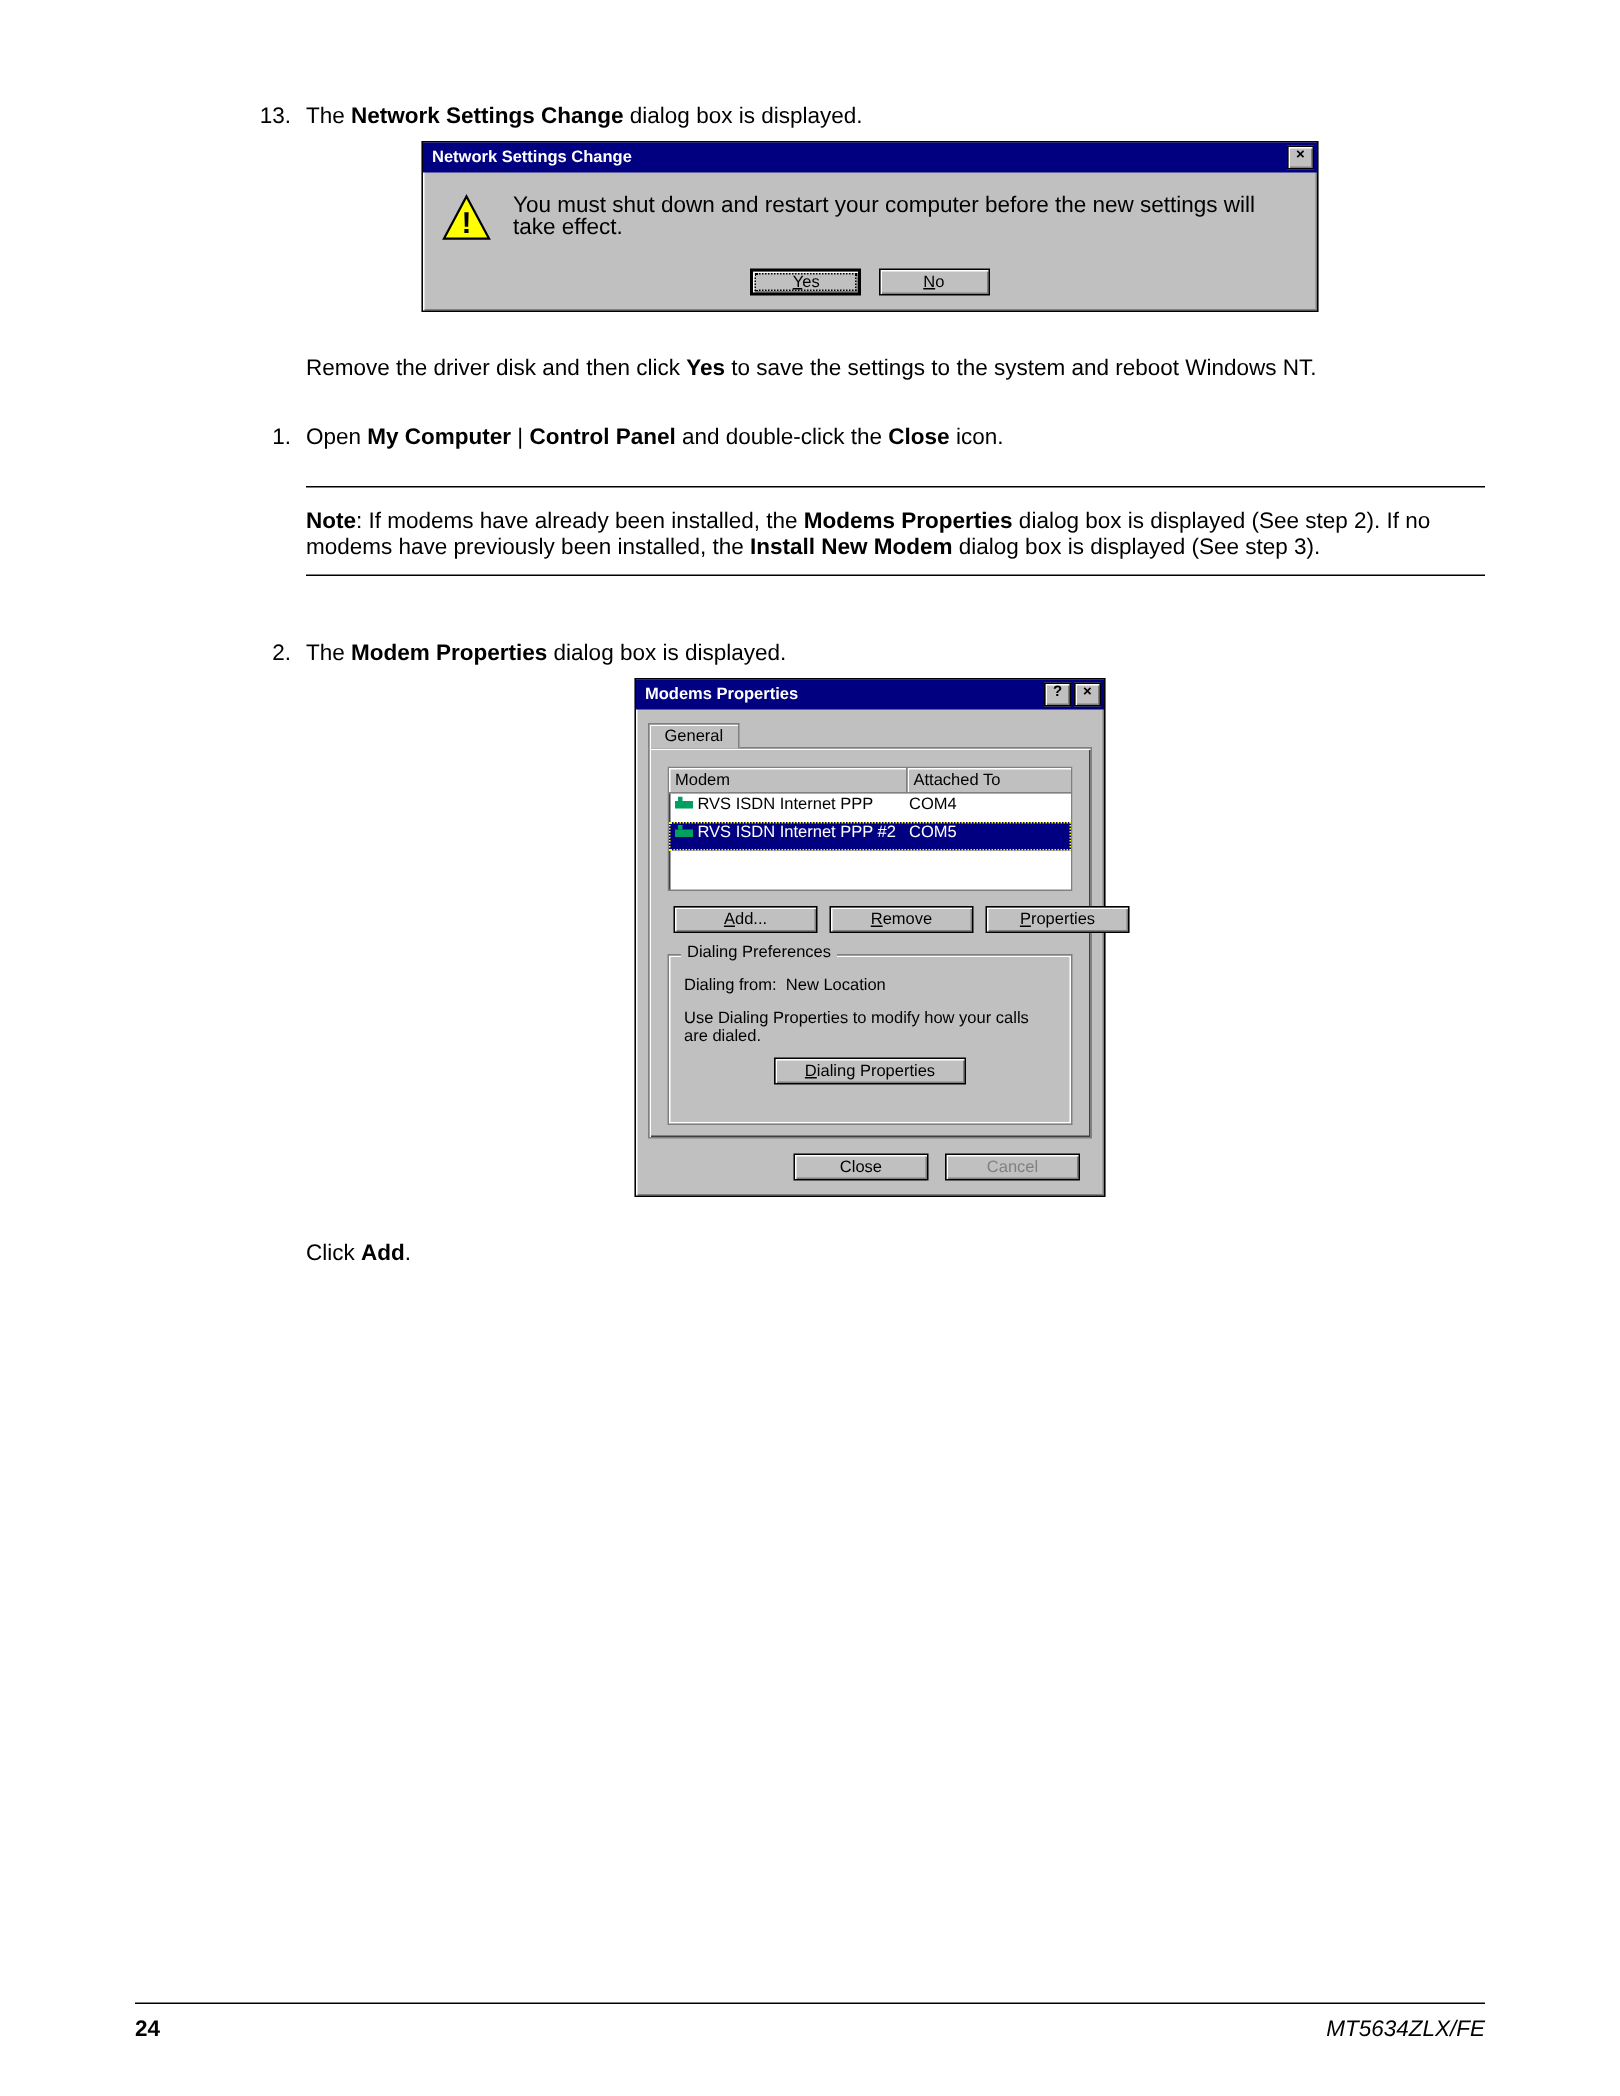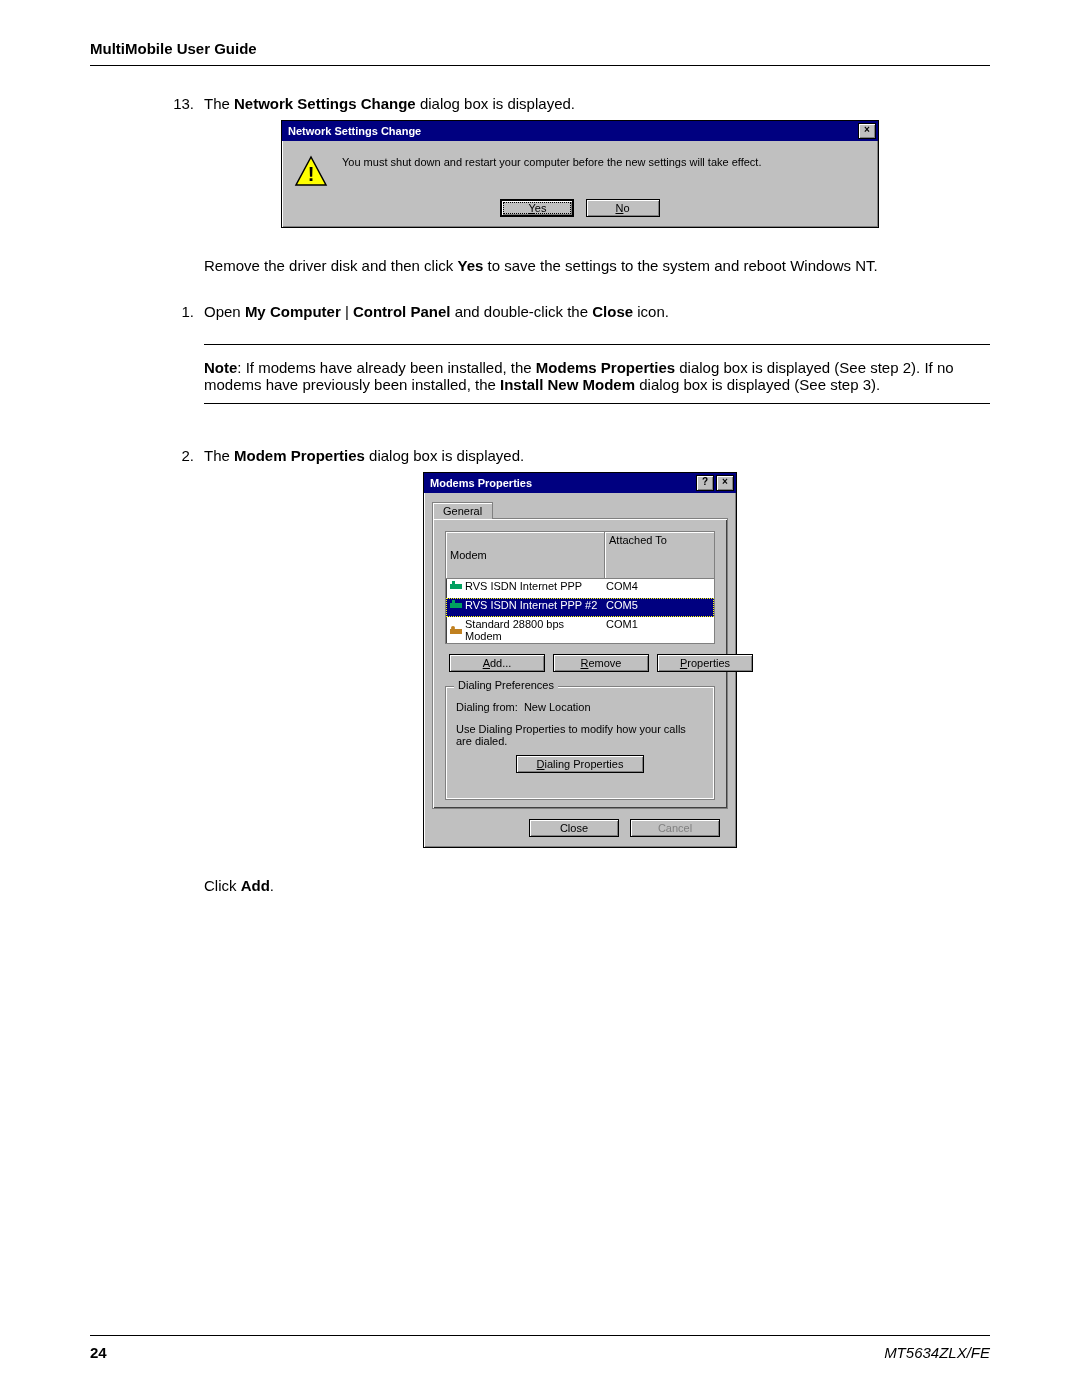--- a/index.html
+++ b/index.html
@@ -75,21 +75,21 @@
     text-align: center;
     color: #000;
     font-family: Arial, sans-serif;
   }
   .d1-body { display: flex; padding: 14px 12px 4px 12px; gap: 14px; }
   .warn-icon {
     width: 34px; height: 34px; flex: 0 0 34px;
     display: flex; align-items: center; justify-content: center;
   }
   .warn-icon svg { width: 34px; height: 34px; }
-  .d1-text { font-size: 11px; line-height: 15px; }
+  .d1-text { font-size: 15px; line-height: 15px; }
   .d1-btns { text-align: center; padding: 6px 0 10px 0; }
   .win-btn {
     display: inline-block;
     min-width: 56px;
     padding: 2px 8px;
     margin: 0 4px;
     background: #c0c0c0;
     border: 1px solid #000;
     box-shadow: inset 1px 1px 0 #fff, inset -1px -1px 0 #808080;
     font-family: "MS Sans Serif", Tahoma, sans-serif;
@@ -131,21 +131,21 @@
     background: #fff;
     border: 1px solid #808080;
     box-shadow: inset 1px 1px 0 #404040, inset -1px -1px 0 #fff;
     font-size: 11px;
   }
   .lb-header, .lb-row { display: flex; }
   .lb-header {
     background: #c0c0c0;
     border-bottom: 1px solid #808080;
   }
-  .lb-col1 { width: 150px; padding: 17px 4px; border-right: 1px solid #808080; box-shadow: inset 1px 1px 0 #fff; }
+  .lb-col1 { width: 150px; padding: 2px 4px; border-right: 1px solid #808080; box-shadow: inset 1px 1px 0 #fff; }
   .lb-col2 { flex:1; padding: 2px 4px; box-shadow: inset 1px 1px 0 #fff; }
   .lb-body { height: 64px; }
   .lb-row { padding: 0; }
   .lb-row .c1 { width: 150px; padding: 1px 2px 6px 4px; display:flex; align-items:center; gap:3px; }
   .lb-row .c2 { flex:1; padding: 1px 4px; }
   .lb-row.sel { background: #000080; color: #fff; outline: 1px dotted #ff0; outline-offset: -1px;}
   .mini-ico { width: 12px; height: 10px; flex:0 0 12px; }
   .btn-row { display: flex; justify-content: space-between; margin-top: 10px; }
   .btn-row .win-btn { min-width: 78px; }
 
@@ -163,21 +163,20 @@
   }
   .gb-line { margin: 4px 0; }
   .gb-btn-row { text-align: center; margin-top: 8px; }
   .d2-footer { text-align: right; padding: 10px 8px 6px 8px; }
   .d2-footer .win-btn { min-width: 72px; }
 </style>
 </head>
 <body>
 
 <div class="page">
-  <div class="doc-header">MultiMobile User Guide</div>
 
   <div class="body-indent">
 
     <div class="list-row">
       <div class="list-num">13.</div>
       <div class="list-text">
         <span>The </span><b>Network Settings Change</b><span> dialog box is displayed.</span>
       </div>
     </div>
 
@@ -270,30 +269,20 @@
               <div class="lb-row sel">
                 <div class="c1">
                     <svg class="mini-ico" viewBox="0 0 12 10">
                       <rect x="0" y="3" width="12" height="5" fill="#00a060"></rect>
                       <rect x="2" y="0" width="3" height="3" fill="#00a060"></rect>
                     </svg>
                     <span>RVS ISDN Internet PPP #2</span>
                   </div>
                 <div class="c2">COM5</div>
               </div>
-              <div class="lb-row">
-                <div class="c1">
-                    <svg class="mini-ico" viewBox="0 0 12 10">
-                      <rect x="0" y="4" width="12" height="5" fill="#c08020"></rect>
-                      <circle cx="3" cy="3" r="2" fill="#c08020"></circle>
-                    </svg>
-                    <span>Standard 28800 bps Modem</span>
-                  </div>
-                <div class="c2">COM1</div>
-              </div>
             </div>
           </div>
 
           <div class="btn-row">
             <span class="win-btn"><span class="u">A</span><span>dd...</span></span>
             <span class="win-btn"><span class="u">R</span><span>emove</span></span>
             <span class="win-btn"><span class="u">P</span><span>roperties</span></span>
           </div>
 
           <div class="groupbox">

